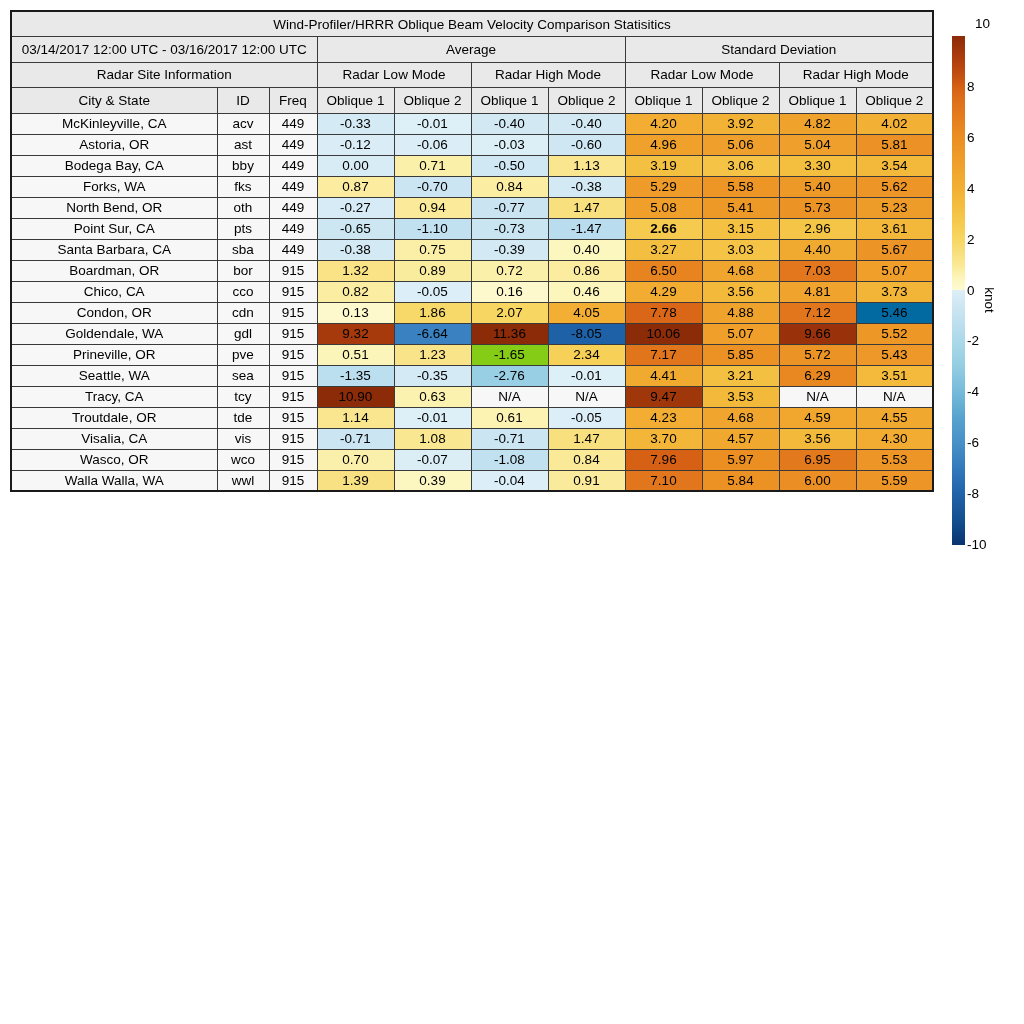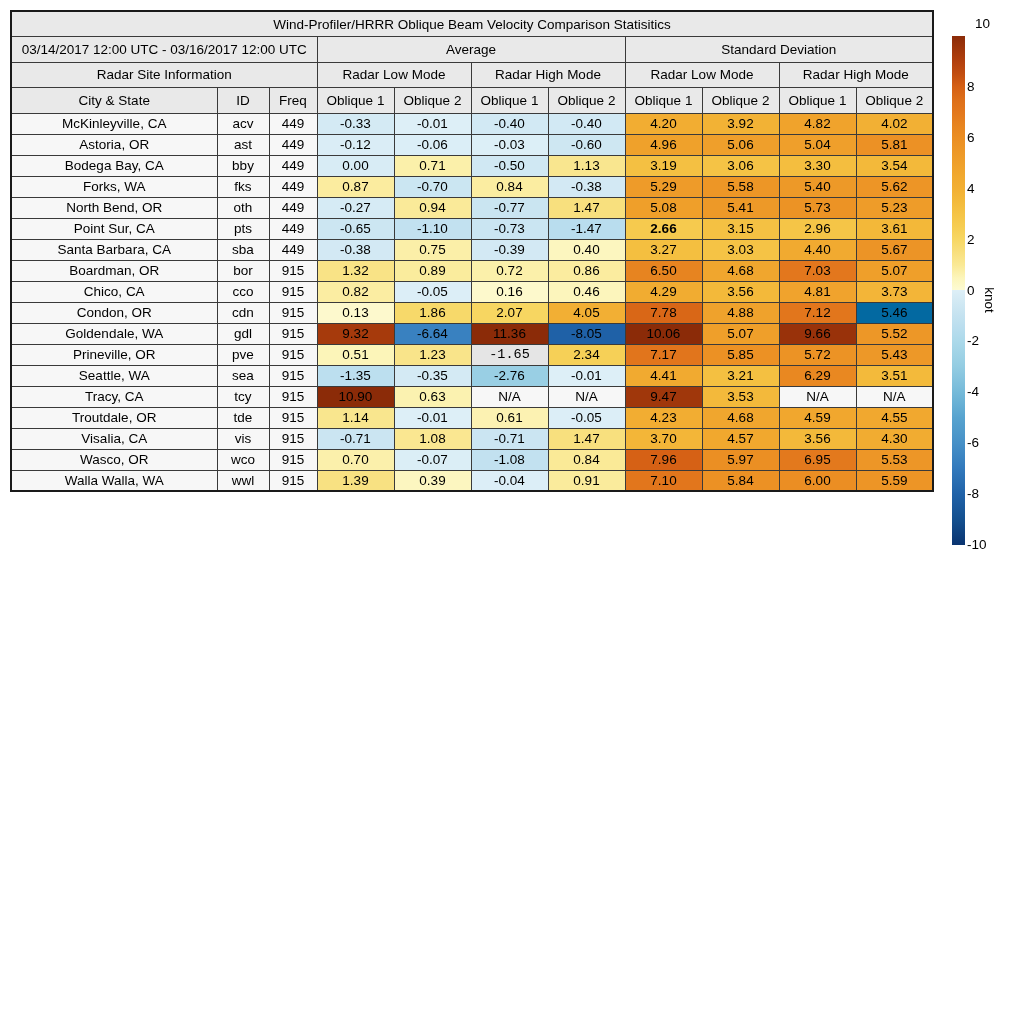--- a/index.html
+++ b/index.html
@@ -211,21 +211,21 @@
           <td class="val" style="background: rgb(239, 159, 42);">5.07</td>
           <td class="val" style="background: rgb(153, 50, 10);">9.66</td>
           <td class="val" style="background: rgb(237, 151, 39);">5.52</td>
         </tr>
         <tr>
           <td class="lbl">Prineville, OR</td>
           <td class="lbl">pve</td>
           <td class="lbl">915</td>
           <td class="val" style="background: rgb(252, 245, 185);">0.51</td>
           <td class="val" style="background: rgb(249, 228, 138);">1.23</td>
-          <td class="val" style="background: #e5e5e5; font-family: Liberation Mono, monospace;">-1.65</td>
+          <td class="val" style="background: #84cc16;">-1.65</td>
           <td class="val" style="background: rgb(246, 208, 87);">2.34</td>
           <td class="val" style="background: rgb(225, 117, 28);">7.17</td>
           <td class="val" style="background: rgb(236, 145, 36);">5.85</td>
           <td class="val" style="background: rgb(236, 147, 37);">5.72</td>
           <td class="val" style="background: rgb(237, 152, 40);">5.43</td>
         </tr>
         <tr>
           <td class="lbl">Seattle, WA</td>
           <td class="lbl">sea</td>
           <td class="lbl">915</td>

